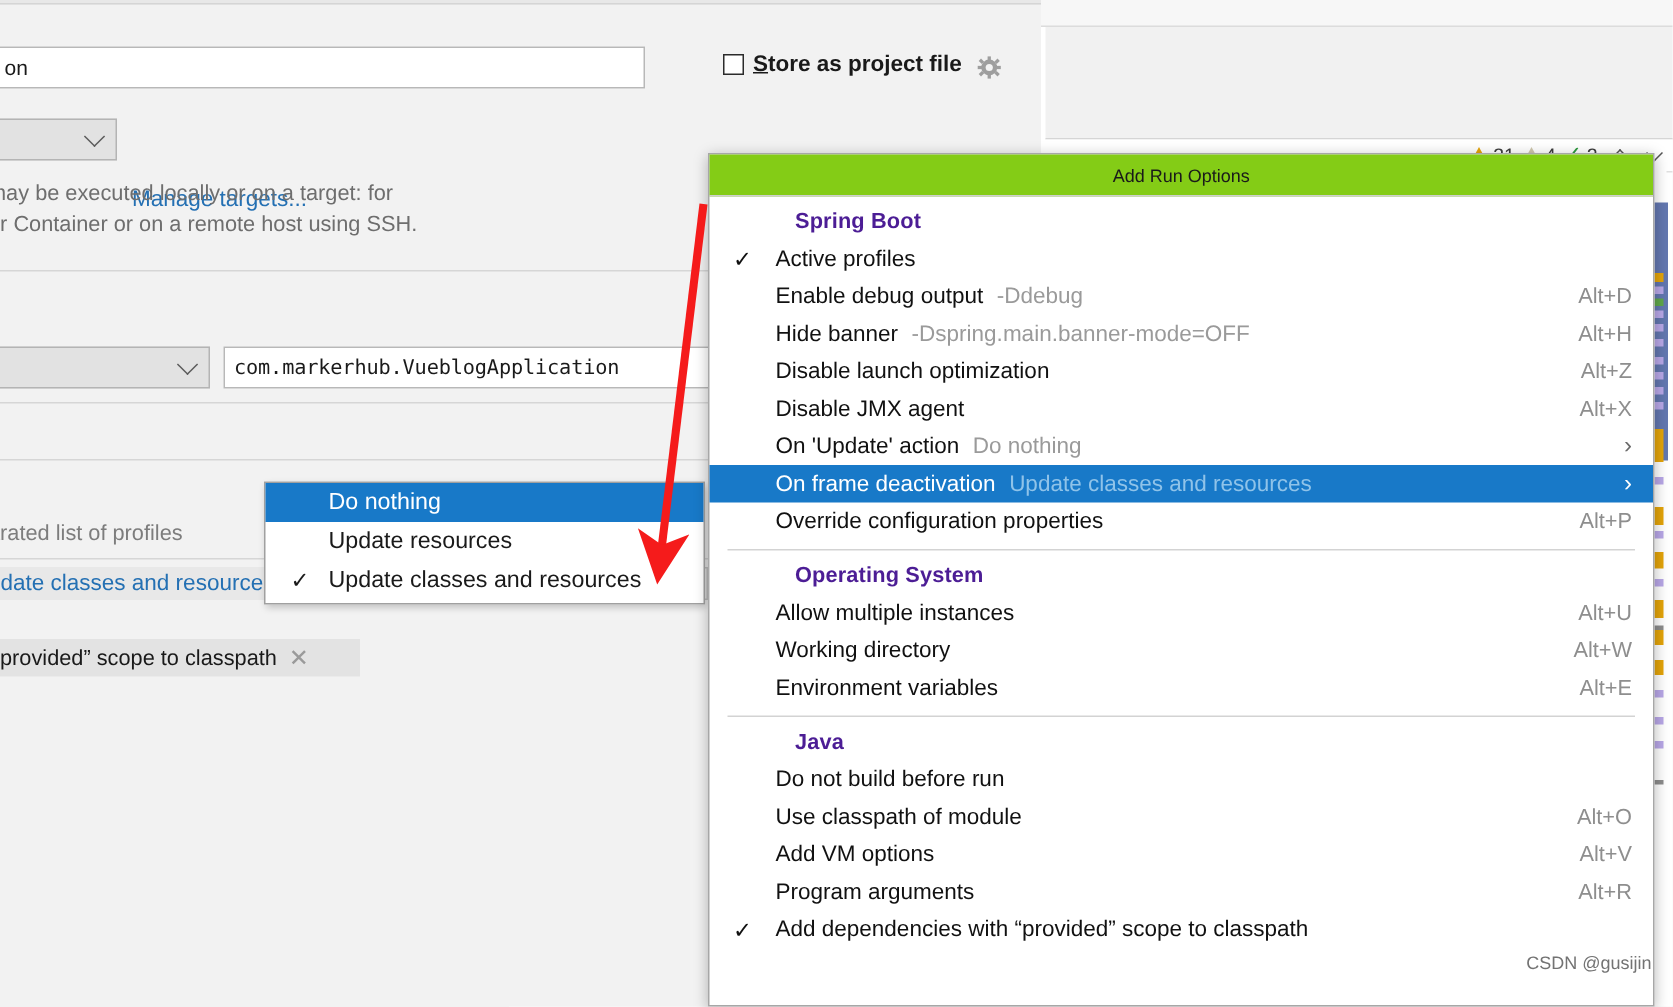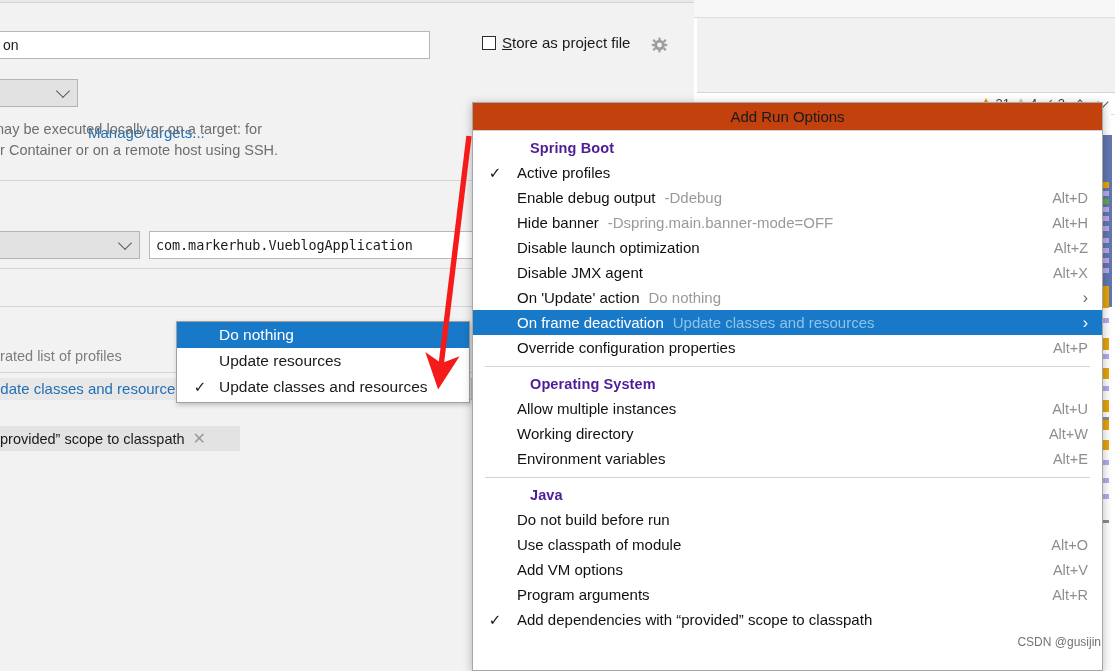--- a/index.html
+++ b/index.html
@@ -71,23 +71,23 @@
   .mark{position:absolute;left:1px;width:9px;}
   #sel-block{position:absolute;left:1099px;top:135px;width:13px;height:172px;background:#6377b0;}
 
   
   #popup{
     left:472px;top:102px;width:631px;height:569px;
     background:#ffffff;border:1px solid #a7a7a7;
     box-shadow:0 2px 9px rgba(0,0,0,.28);box-sizing:border-box;
   }
   #popup-title{
-    height:27px;background:#c2410c;border-bottom:1px solid #cfcfcf;
+    height:27px;background:#84cc16;border-bottom:1px solid #cfcfcf;
     display:flex;align-items:center;justify-content:center;
-    font-size:15px;color:#1a1a1a;
+    font-size:12px;color:#1a1a1a;
   }
   .grp-head{
     font-size:14.5px;font-weight:bold;color:#4c1d95;
     padding:9px 0 4px 21px;letter-spacing:.1px;margin-left:36px;
   }
   .opt{
     height:25px;display:flex;align-items:center;box-sizing:border-box;
     padding-right:14px;font-size:15px;color:#111111;position:relative;
   }
   .opt .ck{width:44px;min-width:44px;text-align:center;font-size:15px;color:#111;}
@@ -110,21 +110,21 @@
 <body>
 
 <div class="abs" id="bg-dialog">
   <div class="abs" id="bg-dialog-topline"></div>
 
   <div class="abs field-input" style="left:-4px;top:31px;width:434px;height:28px;">
     <span>on</span>
   </div>
 
   <div class="abs" style="left:482px;top:36px;width:14px;height:14px;border:1.5px solid #2b2b2b;background:#fff;box-sizing:border-box;"></div>
-  <div class="abs" style="left:502px;top:34px;font-size:15px;color:#1a1a1a;">
+  <div class="abs" style="left:502px;top:34px;font-size:15px;color:#1a1a1a;font-weight:bold;">
     <span style="text-decoration:underline;">S</span><span id="sapf-rest">tore as project file</span>
   </div>
   <div class="abs" style="left:651px;top:37px;width:17px;height:17px;">
     <svg width="17" height="17" viewBox="0 0 17 17">
       <g fill="#9e9e9e">
         <circle cx="8.5" cy="8" r="5.3"></circle>
         <rect x="7.4" y="0.6" width="2.2" height="3"></rect>
           <rect x="7.4" y="12.4" width="2.2" height="3"></rect>
         <rect x="0.8" y="6.9" width="3" height="2.2"></rect>
           <rect x="13.2" y="6.9" width="3" height="2.2"></rect>

